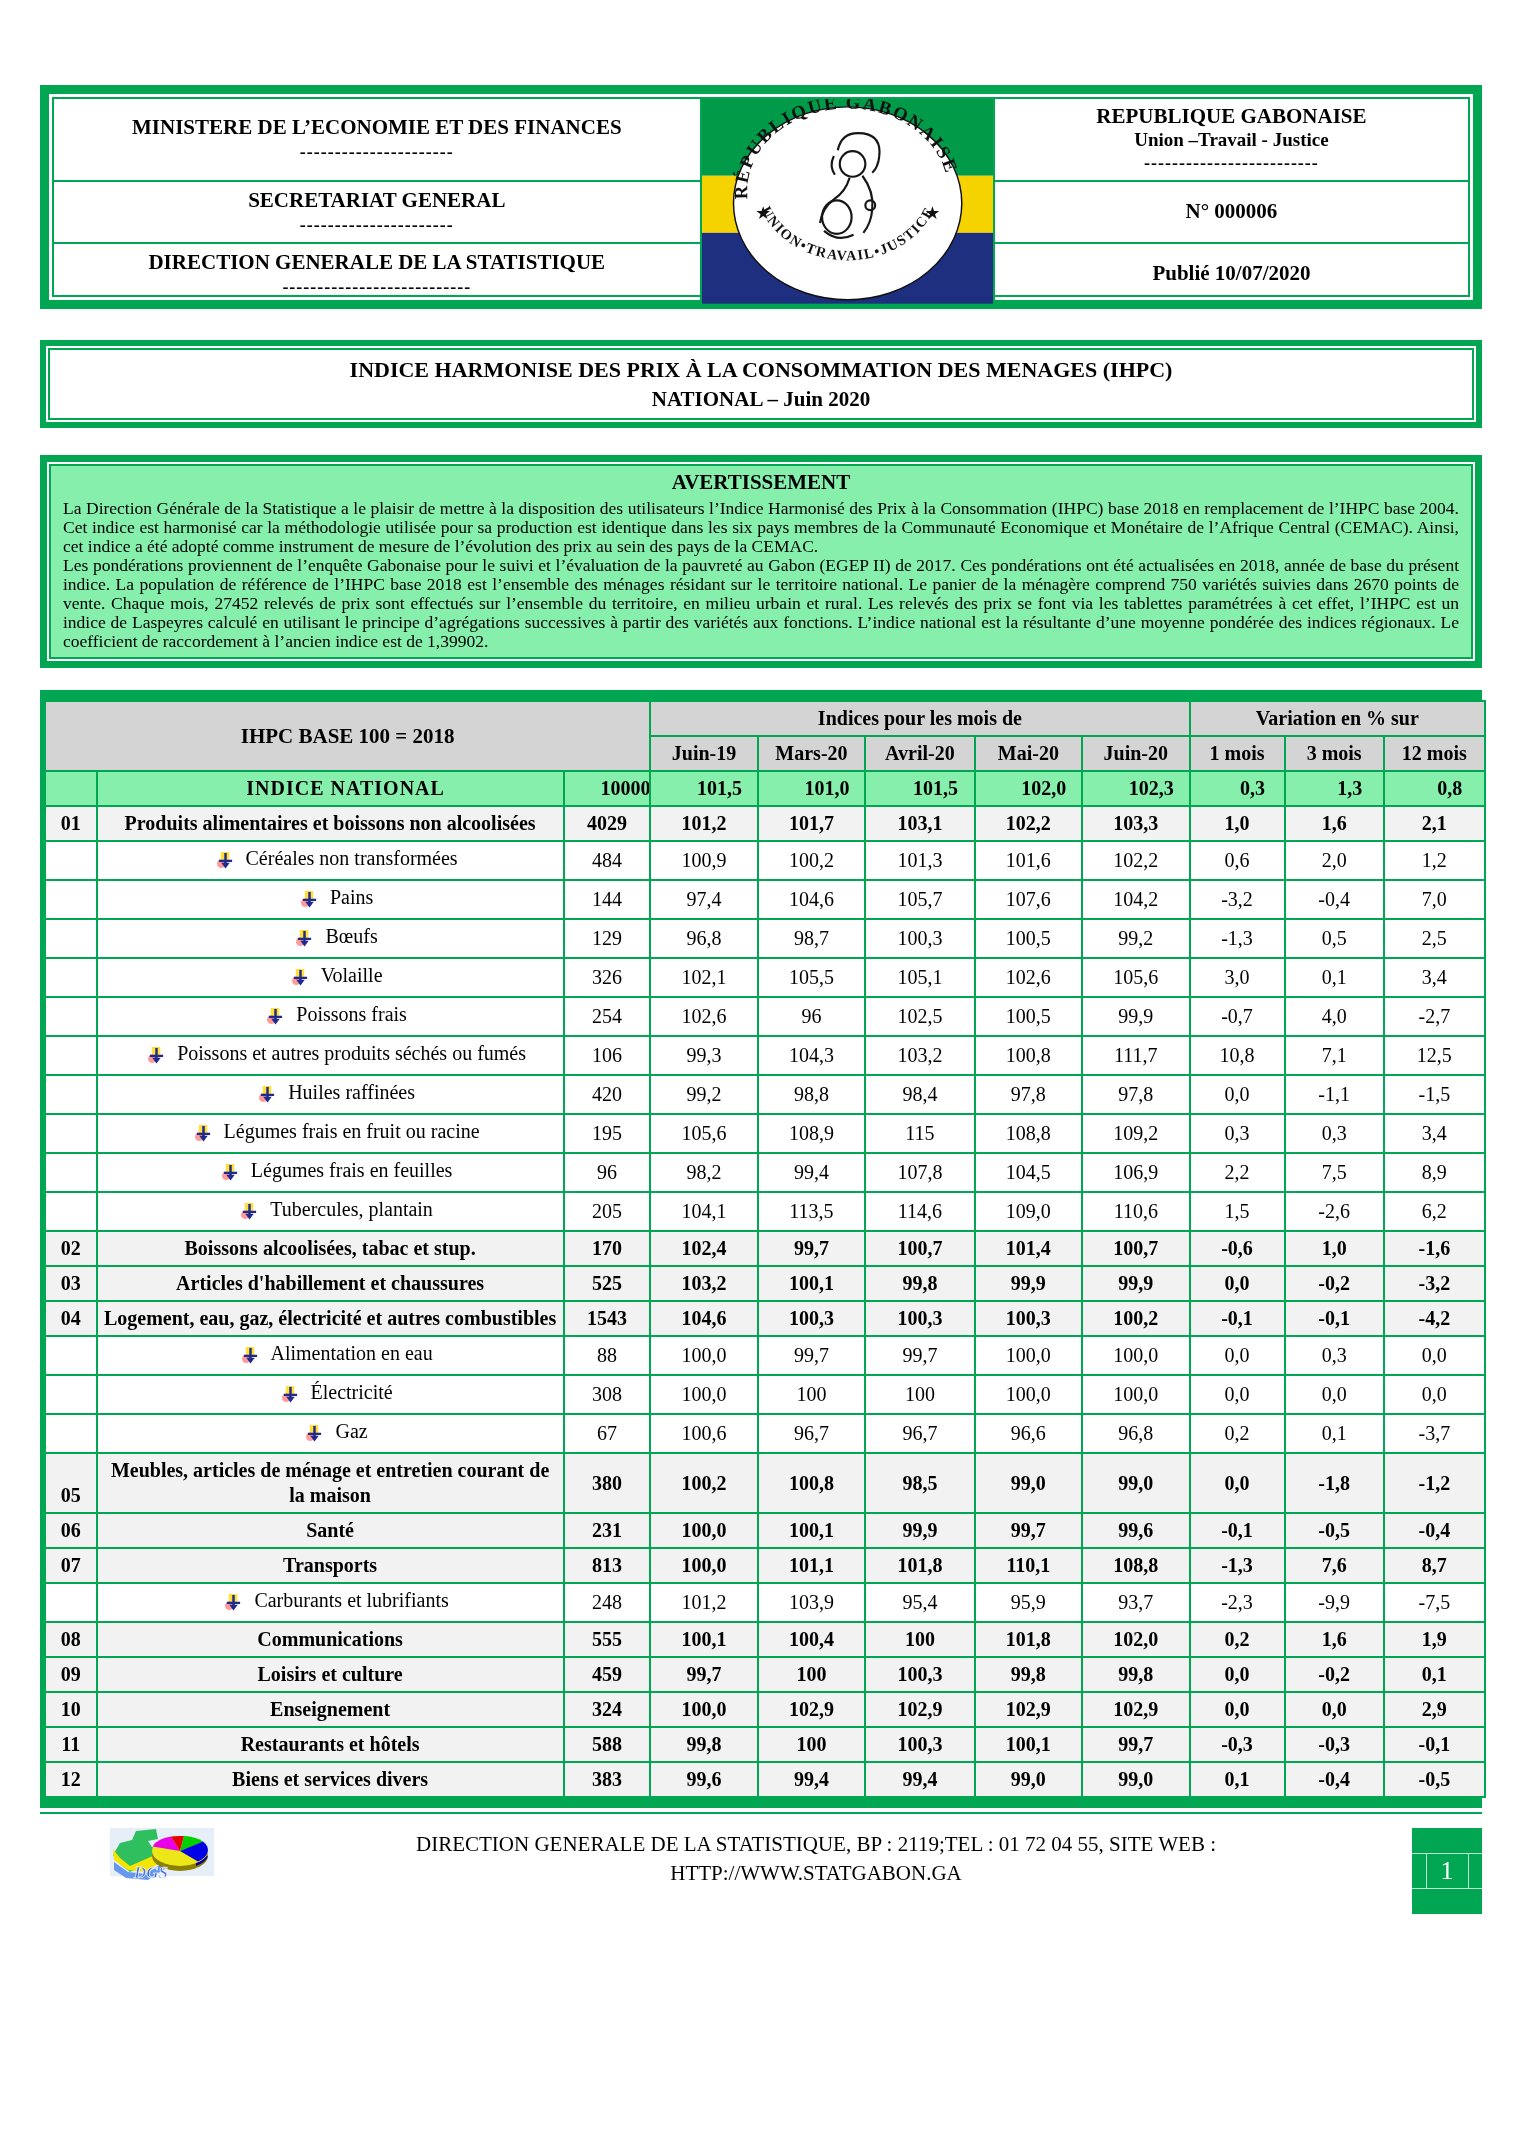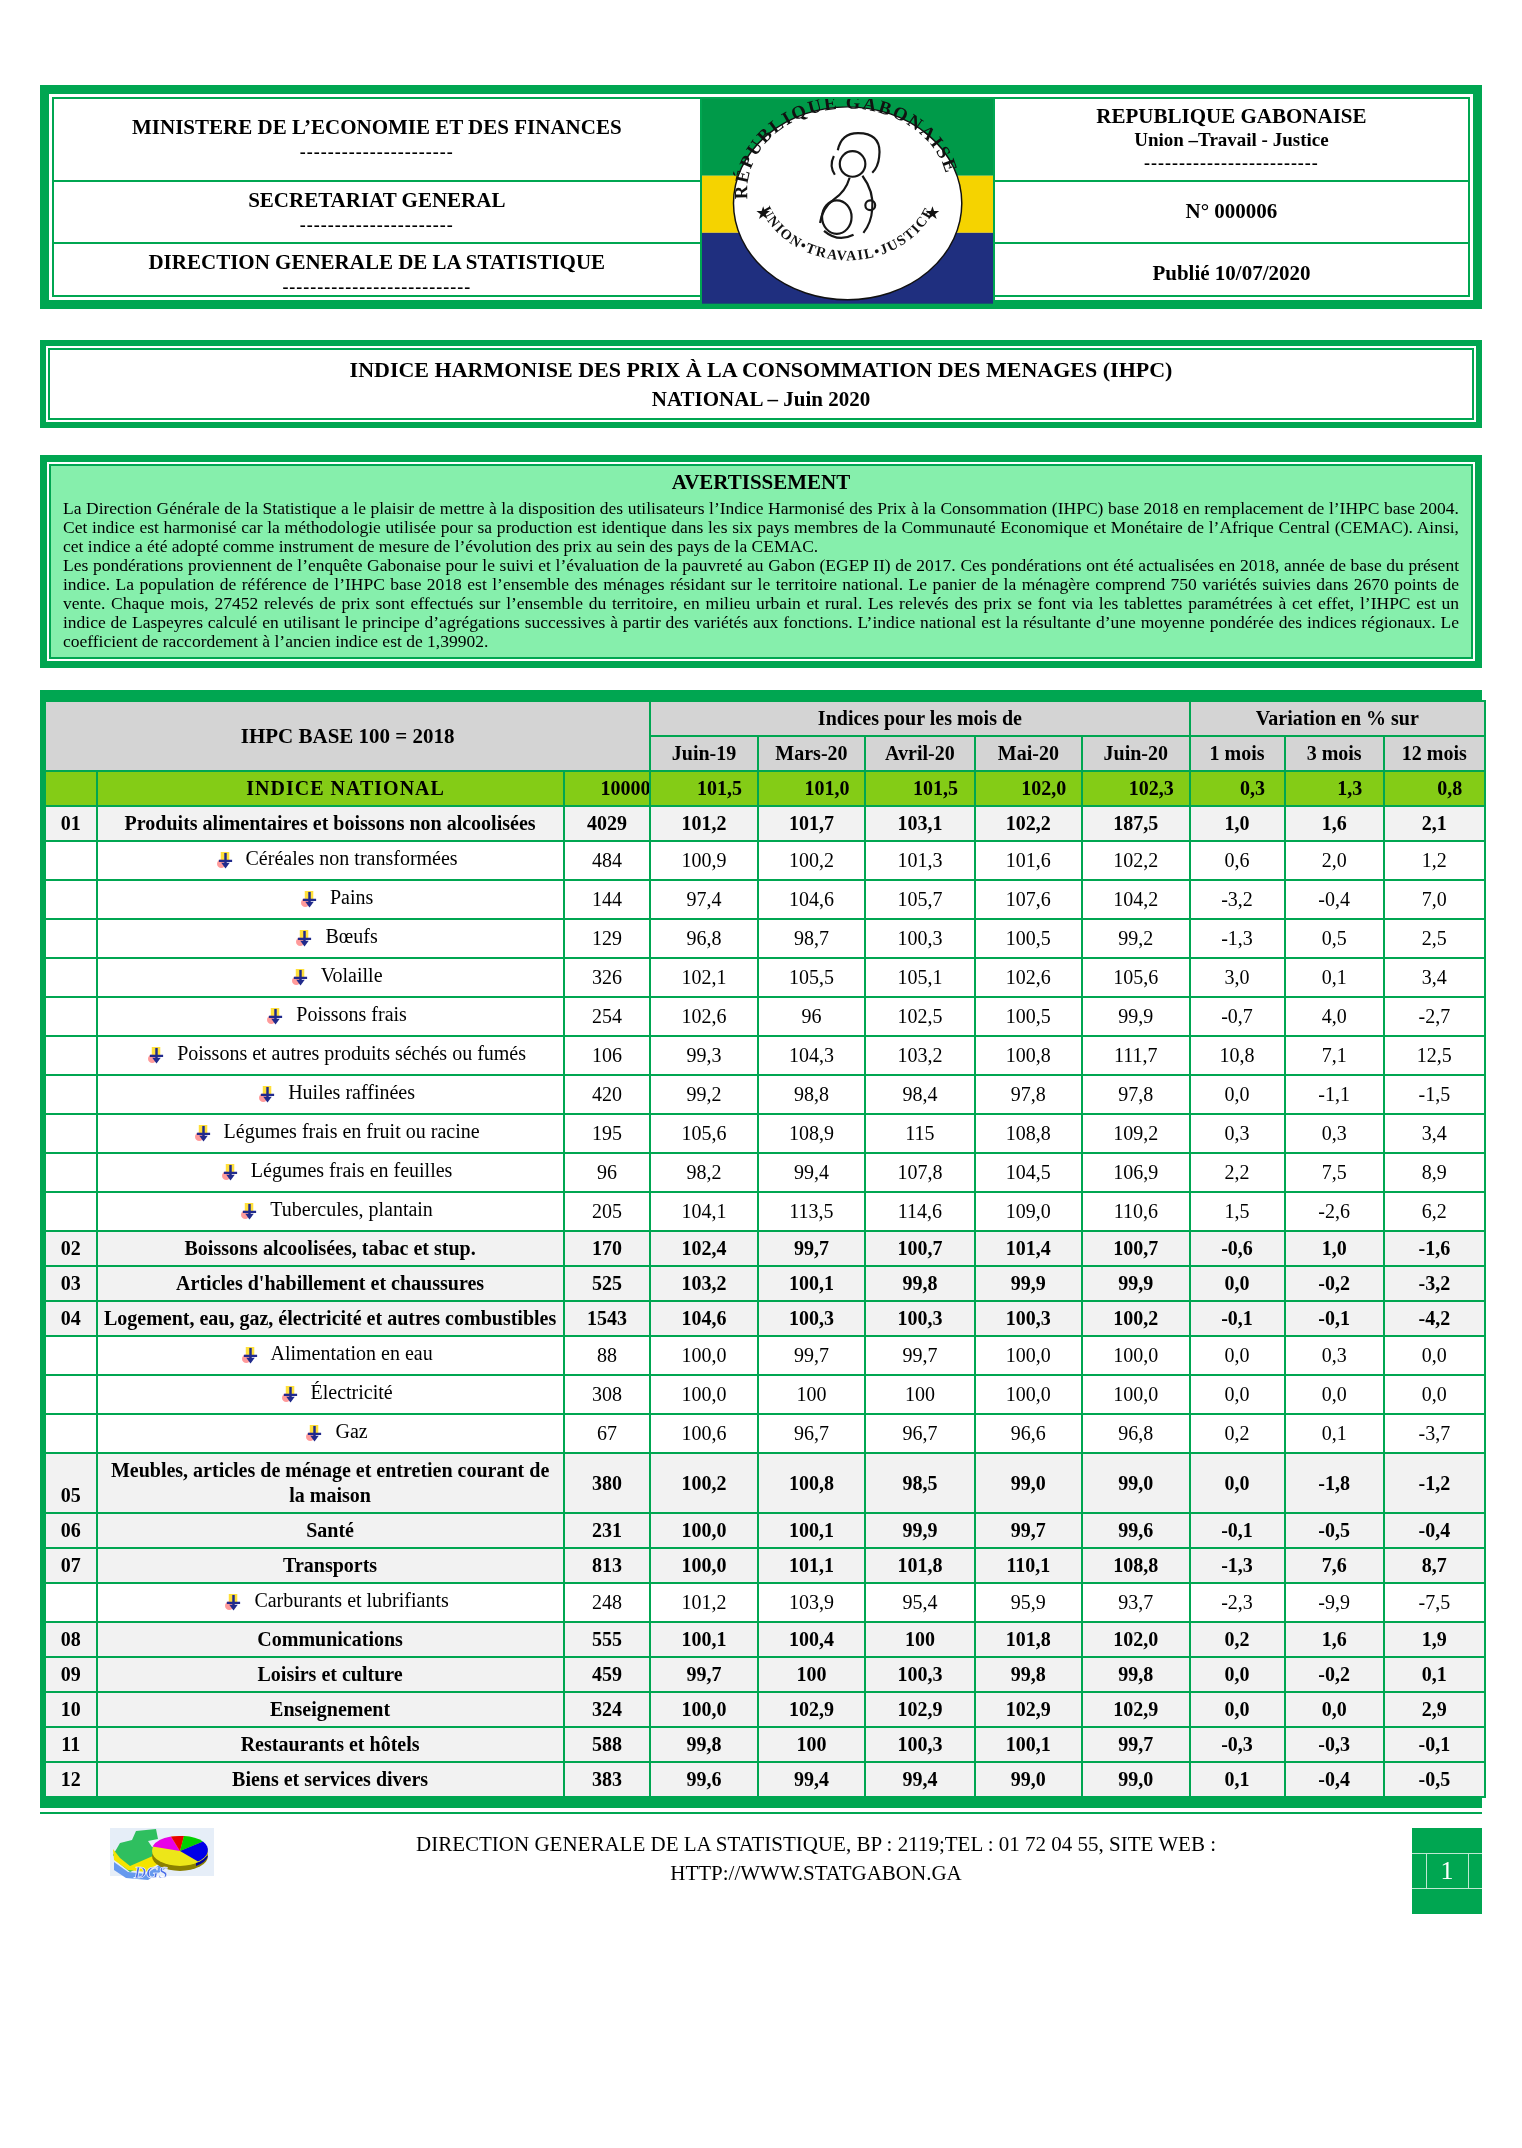--- a/index.html
+++ b/index.html
@@ -37,21 +37,21 @@
   .notice-title{text-align:center;font-weight:bold;font-size:21px;margin-bottom:4px;}
   .notice-box p{margin:0;font-size:17.5px;line-height:19px;text-align:justify;}
 
   
   .table-wrap{margin:22px 40px 0;border:4px solid #00A651;border-top-width:10px;border-bottom-width:10px;
               box-shadow:0 4px 0 0 #fff, 0 6px 0 0 #00A651;}
   table.ihpc{border-collapse:collapse;table-layout:fixed;width:1442px;}
   table.ihpc th, table.ihpc td{border:2px solid #00A651;padding:4px 5px;font-size:20px;line-height:25px;
               text-align:center;vertical-align:middle;overflow:hidden;}
   table.ihpc th{background:#D4D4D4;font-weight:bold;}
-  tr.row-national td{font-weight:bold;background:#84cc16;padding-left:36px;}
+  tr.row-national td{font-weight:bold;background:#86efac;padding-left:36px;}
   tr.row-category td{font-weight:bold;background:#F2F2F2;}
   tr.row-sub td{background:#fff;font-weight:normal;}
   td.col-label{text-align:left;padding-left:8px;}
   tr.row-national td.col-label{text-align:center;letter-spacing:1px;}
   tr.row-category td.col-num{vertical-align:bottom;}
   .sub-label{display:inline-flex;align-items:center;gap:12px;padding-left:14px;}
   .sub-icon{display:inline-block;width:17px;height:17px;flex:0 0 17px;}
 
   
   .footer{margin:20px 40px 0 0;display:flex;align-items:flex-start;}
@@ -186,21 +186,21 @@
             <td>0,8</td>
           </tr>
           <tr class="row-category">
             <td class="col-num">01</td>
             <td class="col-label">Produits alimentaires et boissons non alcoolisées</td>
             <td class="col-weight">4029</td>
             <td>101,2</td>
             <td>101,7</td>
             <td>103,1</td>
             <td>102,2</td>
-            <td>187,5</td>
+            <td>103,3</td>
             <td>1,0</td>
             <td>1,6</td>
             <td>2,1</td>
           </tr>
           <tr class="row-sub">
             <td class="col-num"></td>
             <td class="col-label"><span class="sub-label">
                 <span class="sub-icon"><svg width="17" height="17" viewBox="0 0 18 18">
                     <rect x="4" y="0" width="9" height="9" fill="#FFE03A"></rect>
                     <circle cx="4.5" cy="12.5" r="4.5" fill="#FF8A8A" opacity="0.85"></circle>

